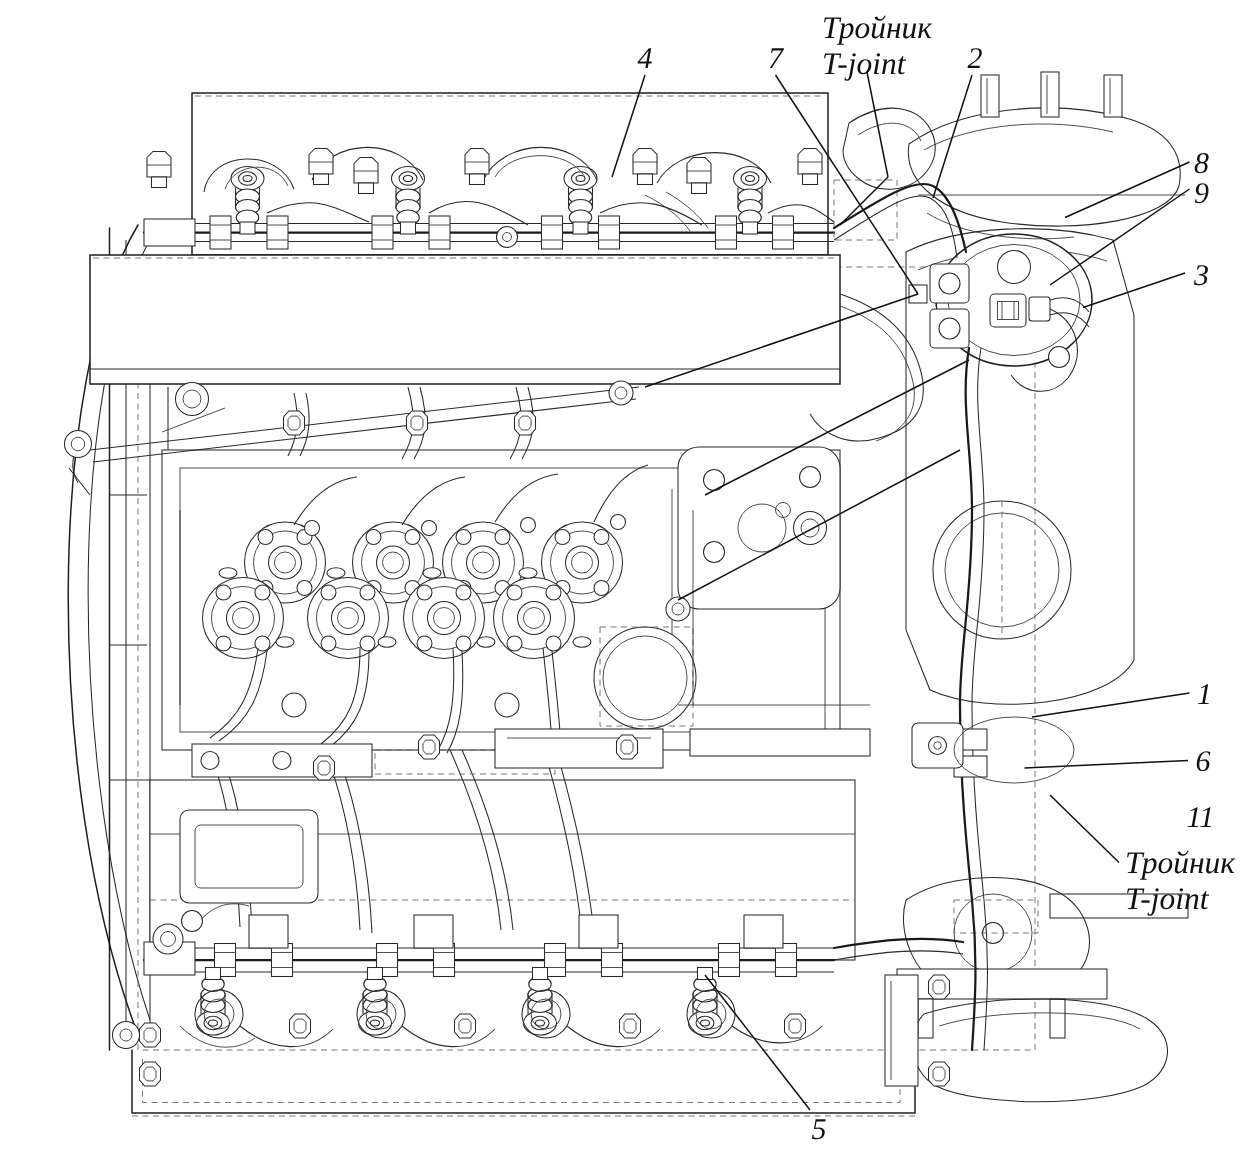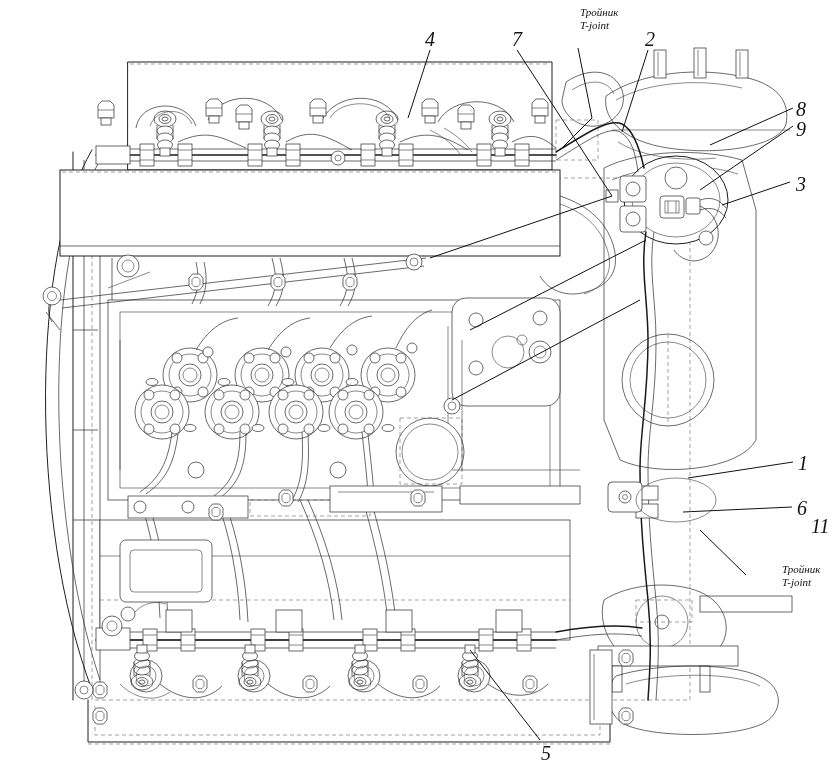--- a/index.html
+++ b/index.html
@@ -12,21 +12,21 @@
   .callout{
     position:absolute;
     font-family:"Liberation Serif", serif;
     font-style:italic;
     font-size:19px;
     color:#111;
     white-space:nowrap;
     line-height:1.15;
   }
   .callout.num{font-size:20px;}
-  .callout.tjoint{font-size:11px;margin-left:32px;}
+  .callout.tjoint{font-size:21px;}
   .tjoint span{display:block;}
 </style>
 </head>
 <body>
 
 <div id="diagram-root">
 
   <svg id="drawing" viewBox="0 0 840 777">
     <defs>
       <style>
@@ -542,21 +542,21 @@
   </svg>
 
   <div class="callout num" style="left:425px;top:28px;">4</div>
   <div class="callout num" style="left:512px;top:28px;">7</div>
   <div class="callout num" style="left:645px;top:28px;">2</div>
   <div class="callout num" style="left:796px;top:98px;">8</div>
   <div class="callout num" style="left:796px;top:118px;">9</div>
   <div class="callout num" style="left:796px;top:173px;">3</div>
   <div class="callout num" style="left:798px;top:452px;">1</div>
   <div class="callout num" style="left:797px;top:497px;">6</div>
-  <div class="callout num" style="left:791px;top:515px;margin-left:20px;">11</div>
+  <div class="callout num" style="left:791px;top:534px;">11</div>
   <div class="callout num" style="left:541px;top:742px;">5</div>
 
   <div class="callout tjoint" style="left:548px;top:6px;">
     <span>Тройник</span>
     <span>T-joint</span>
   </div>
 
   <div class="callout tjoint" style="left:750px;top:563px;">
     <span>Тройник</span>
     <span>T-joint</span>

